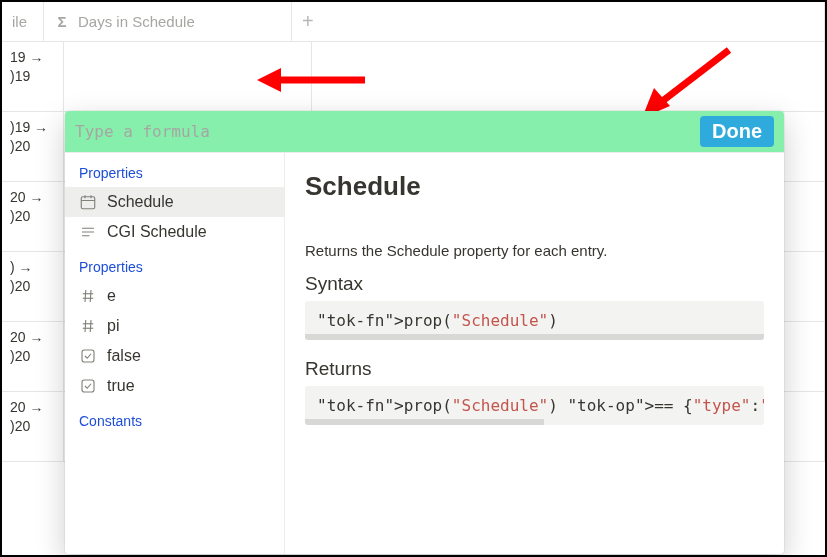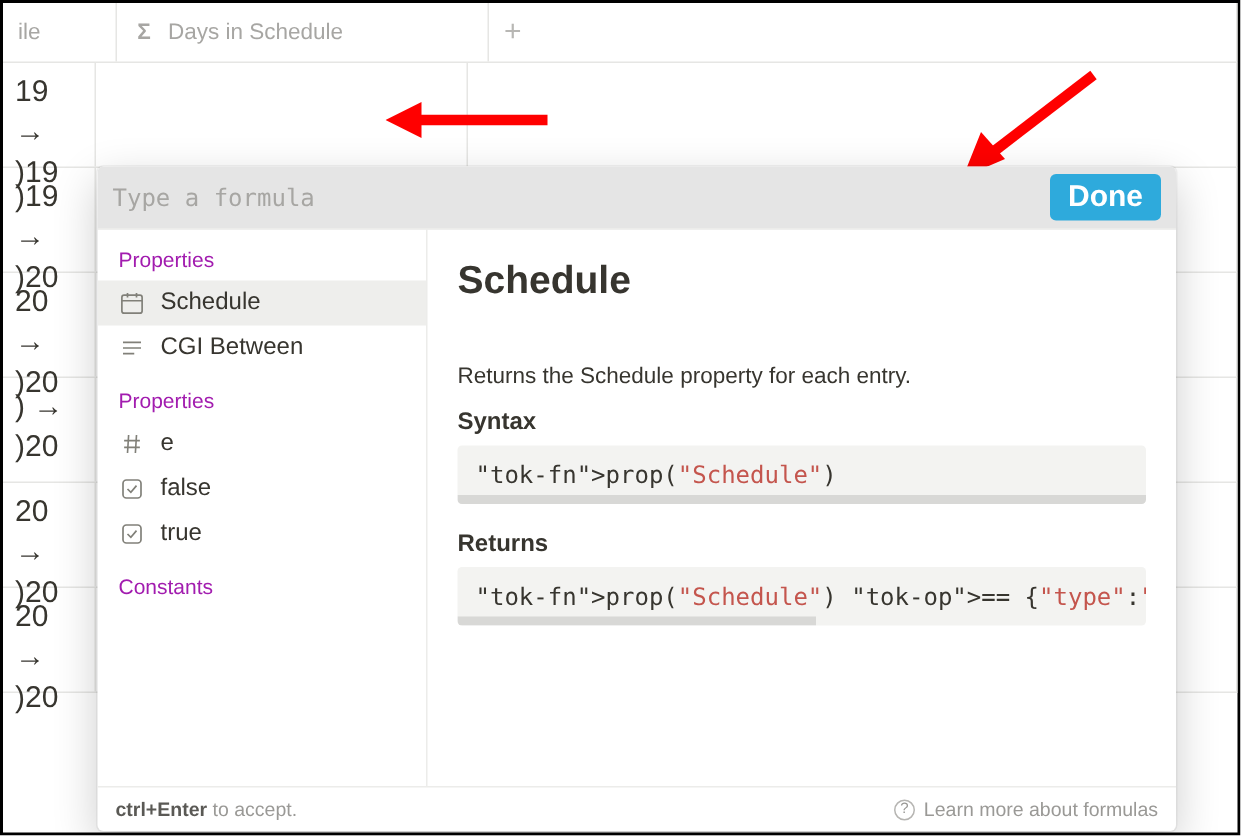--- a/index.html
+++ b/index.html
@@ -3,50 +3,50 @@
 <meta charset="utf-8">
 <style>
   * { box-sizing: border-box; margin: 0; padding: 0; }
   html, body { width: 827px; height: 557px; font-family: -apple-system, BlinkMacSystemFont, "Segoe UI", Helvetica, Arial, sans-serif; color: #37352f; overflow: hidden; background: #fff; }
   .frame { width: 827px; height: 557px; border: 2px solid #000; position: relative; }
 
   
   .table { position: absolute; top: 0; left: 0; right: 0; }
   .table-header { display: flex; height: 40px; border-bottom: 1px solid #e6e6e4; }
   .th { display: flex; align-items: center; gap: 8px; padding: 0 10px; font-size: 15px; color: #a7a6a3; border-right: 1px solid #e6e6e4; }
-  .th0 { width: 76px; }
+  .th0 { width: 42px; }
   .th1 { width: 248px; }
   .th2 { flex: 1; }
   .sigma-icon { font-weight: 600; font-size: 15px; color: #a7a6a3; display:inline-block; width:16px; text-align:center; }
   .plus { font-size: 20px; color: #b8b7b4; }
   .table-body .tr { display: flex; height: 70px; border-bottom: 1px solid #e6e6e4; }
-  .td { border-right: 1px solid #e6e6e4; padding: 6px 8px; font-size: 20px; line-height: 1.35; }
+  .td { border-right: 1px solid #e6e6e4; padding: 6px 8px; font-size: 14px; line-height: 1.35; }
   .td0 { width: 62px; }
   .td1 { width: 248px; }
   .td2 { flex: 1; }
 
   
   .popup { position: absolute; top: 109px; left: 63px; width: 719px; height: 443px; background: #fff; border-radius: 4px; box-shadow: 0 0 0 1px rgba(15,15,15,0.05), 0 10px 30px rgba(0,0,0,0.2); display: flex; flex-direction: column; overflow: hidden; }
-  .formula-row { display: flex; align-items: center; height: 42px; padding: 0 10px; gap: 10px; background: #e5e5e5; border-bottom: 1px solid #ececea; }
+  .formula-row { display: flex; align-items: center; height: 42px; padding: 0 10px; gap: 10px; background: #86efac; border-bottom: 1px solid #ececea; }
   .formula-input { flex: 1; border: none; outline: none; background: transparent; font-family: ui-monospace, SFMono-Regular, Menlo, Consolas, monospace; font-size: 16px; color: #37352f; }
   .formula-input::placeholder { color: #a7a6a3; }
   .done-btn { background: #2eaadc; color: #fff; border: none; border-radius: 4px; font-weight: 600; font-size: 20px; padding: 4px 12px; cursor: pointer; }
   .popup-body { flex: 1; display: flex; min-height: 0; }
   .sidebar { width: 220px; border-right: 1px solid #ececea; overflow-y: auto; position: relative; }
   .sidebar::-webkit-scrollbar { width: 10px; }
   .sidebar::-webkit-scrollbar-thumb { background: #d6d6d4; }
-  .group-label { font-size: 14px; color: #a21caf; padding: 12px 14px 6px; }
+  .group-label { font-size: 14px; color: #1d4ed8; padding: 12px 14px 6px; }
   .item { display: flex; align-items: center; gap: 10px; padding: 6px 14px; font-size: 16px; cursor: pointer; }
   .item.selected { background: #eeeeec; }
   .item-icon { width: 18px; height: 18px; display: inline-flex; align-items: center; justify-content: center; color: #818079; }
   .item-icon svg { width: 18px; height: 18px; stroke: currentColor; fill: none; stroke-width: 1.5; }
   .content { flex: 1; padding: 18px 20px 10px; overflow: hidden; position: relative; }
   .content h1 { font-size: 26px; font-weight: 700; margin-bottom: 10px; }
   .desc { font-size: 15px; margin-bottom: 14px; margin-top: 40px; }
-  .sublabel { font-size: 16px; font-weight: 700; margin-bottom: 6px; }
+  .sublabel { font-size: 19px; font-weight: 400; margin-bottom: 6px; }
   .codeblock { background: #f3f3f1; border-radius: 3px; padding: 10px 12px; font-family: ui-monospace, SFMono-Regular, Menlo, Consolas, monospace; font-size: 16px; white-space: pre; overflow-x: hidden; margin-bottom: 18px; position: relative; }
   .codeblock .hscroll { position:absolute; left:0; bottom:0; height:6px; background:#d8d8d6; }
   .tok-str { color: #c4554d; }
   .footer { height: 30px; border-top: 1px solid #ececea; display: flex; align-items: center; padding: 0 12px; font-size: 13px; color: #9a9996; gap: 6px; }
   .footer .spacer { flex: 1; }
   .footer strong { color: #5a5955; font-weight: 600; }
   .qmark { width:14px; height:14px; border:1px solid #b6b5b2; border-radius:50%; display:inline-flex; align-items:center; justify-content:center; font-size:10px; color:#9a9996; }
 
   
   .arrow { position: absolute; pointer-events: none; }
@@ -135,33 +135,44 @@
             <span>Schedule</span>
           </div>
           <div class="item">
             <span class="item-icon">
               <svg viewBox="0 0 24 24">
                 <line x1="4" y1="7" x2="20" y2="7"></line>
                 <line x1="4" y1="12" x2="20" y2="12"></line>
                 <line x1="4" y1="17" x2="14" y2="17"></line>
               </svg>
             </span>
-            <span>CGI Between</span>
+            <span>CGI Schedule</span>
           </div>
           <div class="group-label">Properties</div>
           <div class="item">
             <span class="item-icon">
               <svg viewBox="0 0 24 24">
                 <line x1="5" y1="9" x2="19" y2="9"></line>
                 <line x1="5" y1="15" x2="19" y2="15"></line>
                 <line x1="9" y1="4" x2="8" y2="20"></line>
                 <line x1="16" y1="4" x2="15" y2="20"></line>
               </svg>
             </span>
             <span>e</span>
+          </div>
+          <div class="item">
+            <span class="item-icon">
+              <svg viewBox="0 0 24 24">
+                <line x1="5" y1="9" x2="19" y2="9"></line>
+                <line x1="5" y1="15" x2="19" y2="15"></line>
+                <line x1="9" y1="4" x2="8" y2="20"></line>
+                <line x1="16" y1="4" x2="15" y2="20"></line>
+              </svg>
+            </span>
+            <span>pi</span>
           </div>
           <div class="item">
             <span class="item-icon">
               <svg viewBox="0 0 24 24">
                 <rect x="4" y="4" width="16" height="16" rx="3"></rect>
                 <polyline points="8,12 11,15 16,9"></polyline>
               </svg>
             </span>
             <span>false</span>
           </div>
@@ -178,21 +189,15 @@
         </div>
       <div class="content">
         <h1>Schedule</h1>
         <p class="desc">Returns the Schedule property for each entry.</p>
         <div class="sublabel">Syntax</div>
         <div class="codeblock" id="syntax-code"><span class="&lt;span">"tok-fn"</span>&gt;prop(<span class="tok-str">"Schedule"</span>)<div class="hscroll" style="width:100%"></div></div>
         <div class="sublabel">Returns</div>
         <div class="codeblock" id="examples-code"><span class="&lt;span">"tok-fn"</span>&gt;prop(<span class="tok-str">"Schedule"</span>) <span class="&lt;span">"tok-op"</span>&gt;== {<span class="tok-str">"type"</span>:<span class="tok-str">"daterange"</span>,"start_<div class="hscroll" style="width:52%"></div></div>
       </div>
     </div>
-    <div class="footer">
-      <span><strong>ctrl+Enter</strong><span> to accept.</span></span>
-      <span class="spacer"></span>
-      <span class="qmark">?</span>
-      <span>Learn more about formulas</span>
-    </div>
   </div>
 
 </div>
 
 </body></html>

